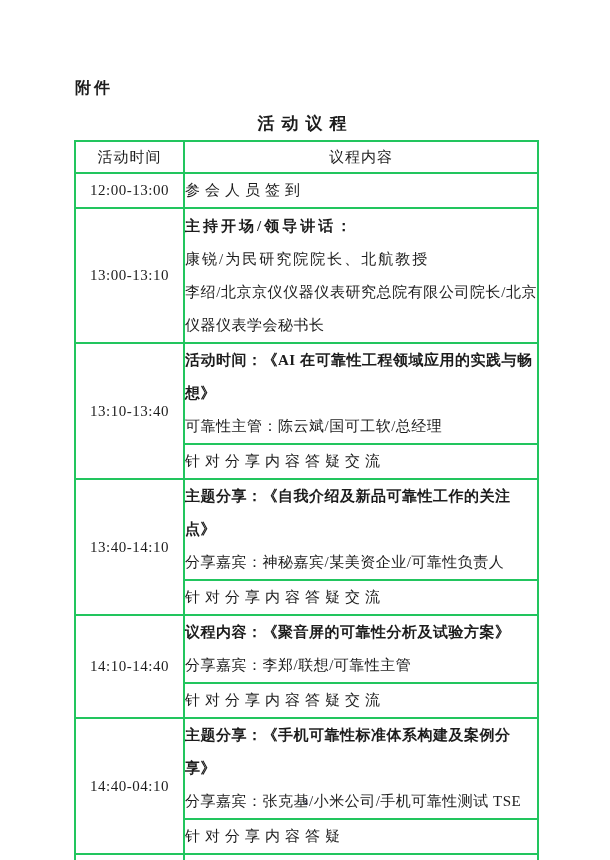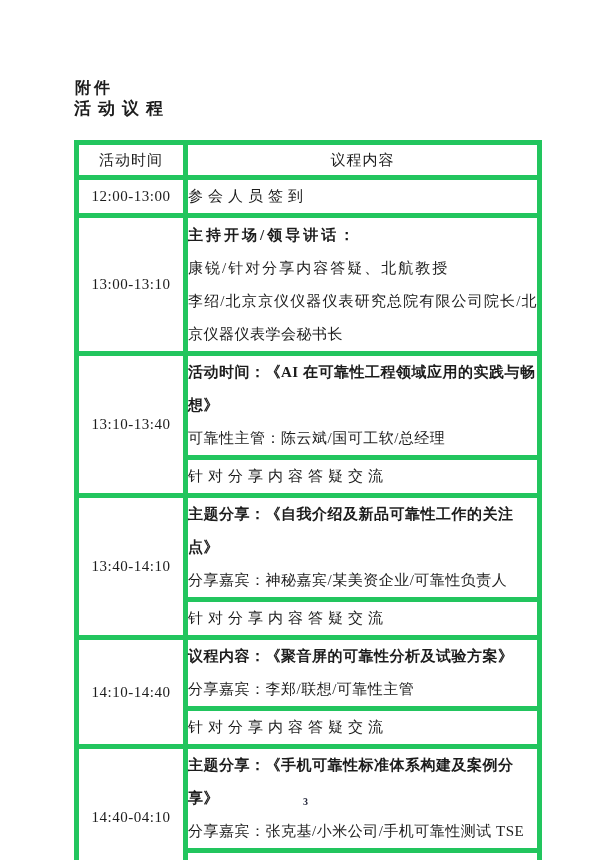--- a/index.html
+++ b/index.html
@@ -20,39 +20,40 @@
     position: absolute;
     left: 75px;
     top: 78px;
     font-size: 16px;
     font-weight: 700;
     letter-spacing: 3px;
   }
   .doc-title {
     position: absolute;
     left: 74px;
-    top: 97px;
+    top: 112px;
     width: 463px;
+    text-align: center;
     font-size: 17px;
     font-weight: 700;
     letter-spacing: 7px;
   }
   table.agenda {
     position: absolute;
     left: 74px;
     top: 140px;
     width: 463px;
     border-collapse: collapse;
     table-layout: fixed;
     border: 2px solid #2b2b2b;
   }
   table.agenda col.c-time { width: 109px; }
   table.agenda col.c-content { width: 354px; }
   table.agenda th, table.agenda td {
-    border: 5px solid #22c55e;
+    border: 2px solid #22c55e;
     padding: 0;
     font-size: 15px;
     font-weight: 400;
     margin-left: 28px;
   }
   th.hdr {
     height: 30px;
     font-weight: 700;
     text-align: center;
     vertical-align: middle;
@@ -119,21 +120,21 @@
       <td class="time h-r1">12:00-13:00</td>
       <td class="content h-r1">
         <p class="simple">参会人员签到</p>
       </td>
     </tr>
 
     <tr>
       <td class="time h-r2">13:00-13:10</td>
       <td class="content h-r2">
         <p class="heading">主持开场/领导讲话：</p>
-        <p class="speaker speaker-wide">康锐/针对分享内容答疑、北航教授</p>
+        <p class="speaker speaker-wide">康锐/为民研究院院长、北航教授</p>
         <p class="speaker">李绍/北京京仪仪器仪表研究总院有限公司院长/北京仪器仪表学会秘书长</p>
       </td>
     </tr>
 
     <tr>
       <td class="time" rowspan="2">13:10-13:40</td>
       <td class="content h-upper">
         <p class="session-title">活动时间：《AI 在可靠性工程领域应用的实践与畅想》</p>
         <p class="guest">可靠性主管：陈云斌/国可工软/总经理</p>
       </td>

